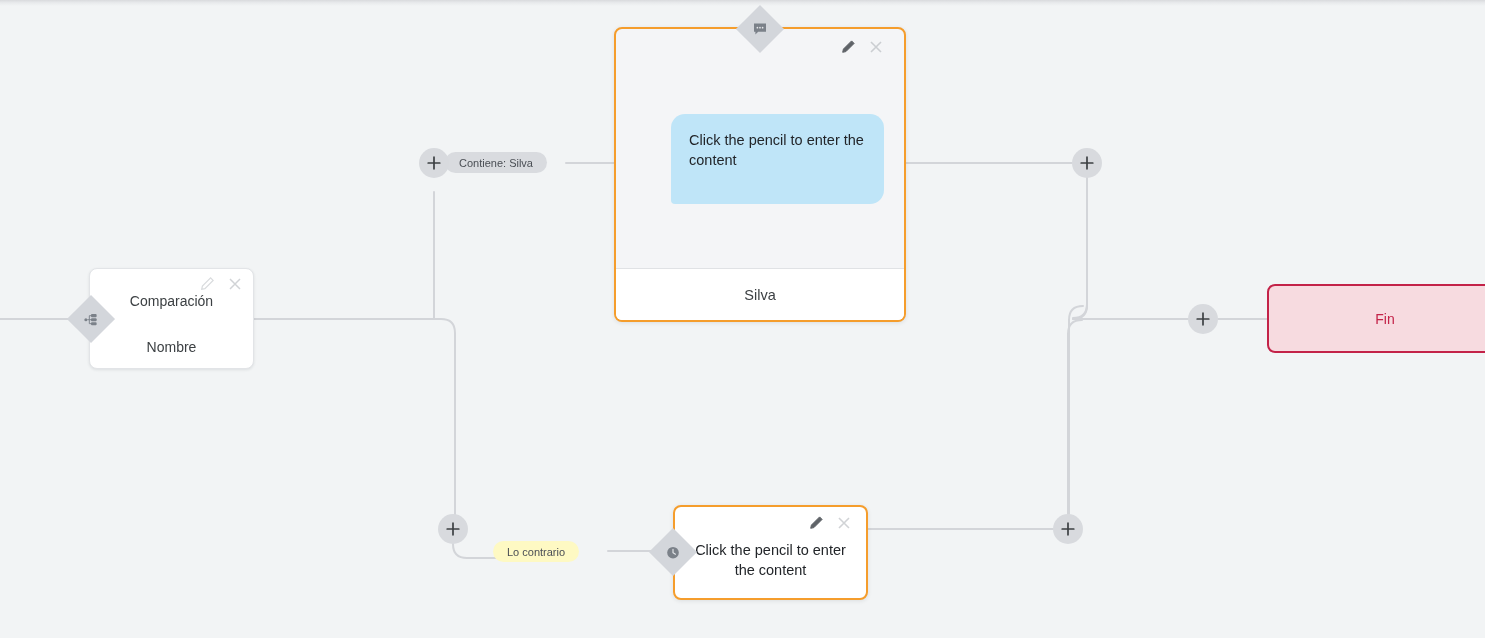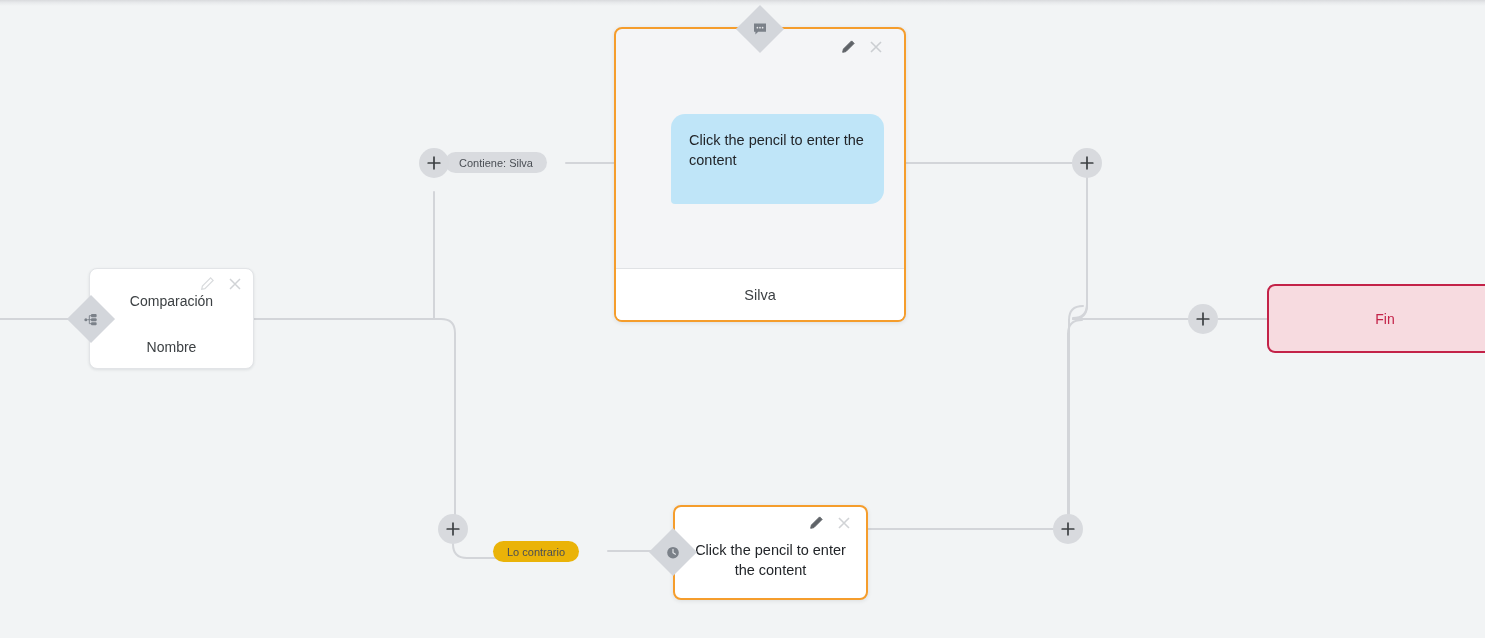--- a/index.html
+++ b/index.html
@@ -142,21 +142,21 @@
     display: flex; align-items: center; justify-content: center;
     border-radius: 11px;
     font-size: 11px;
     color: #4a4e54;
     white-space: nowrap;
     padding: 0 14px;
     height: 21px;
     z-index: 6;
   }
   .pill.gray { background: #d9dbdf; }
-  .pill.white { background: #eab308; }
+  .pill.white { background: #fef9c3; }
 </style>
 </head>
 <body>
 
 <div id="canvas">
 
   <div id="topbar"></div>
 
   <svg id="edges" viewBox="0 0 1485 638">
 

